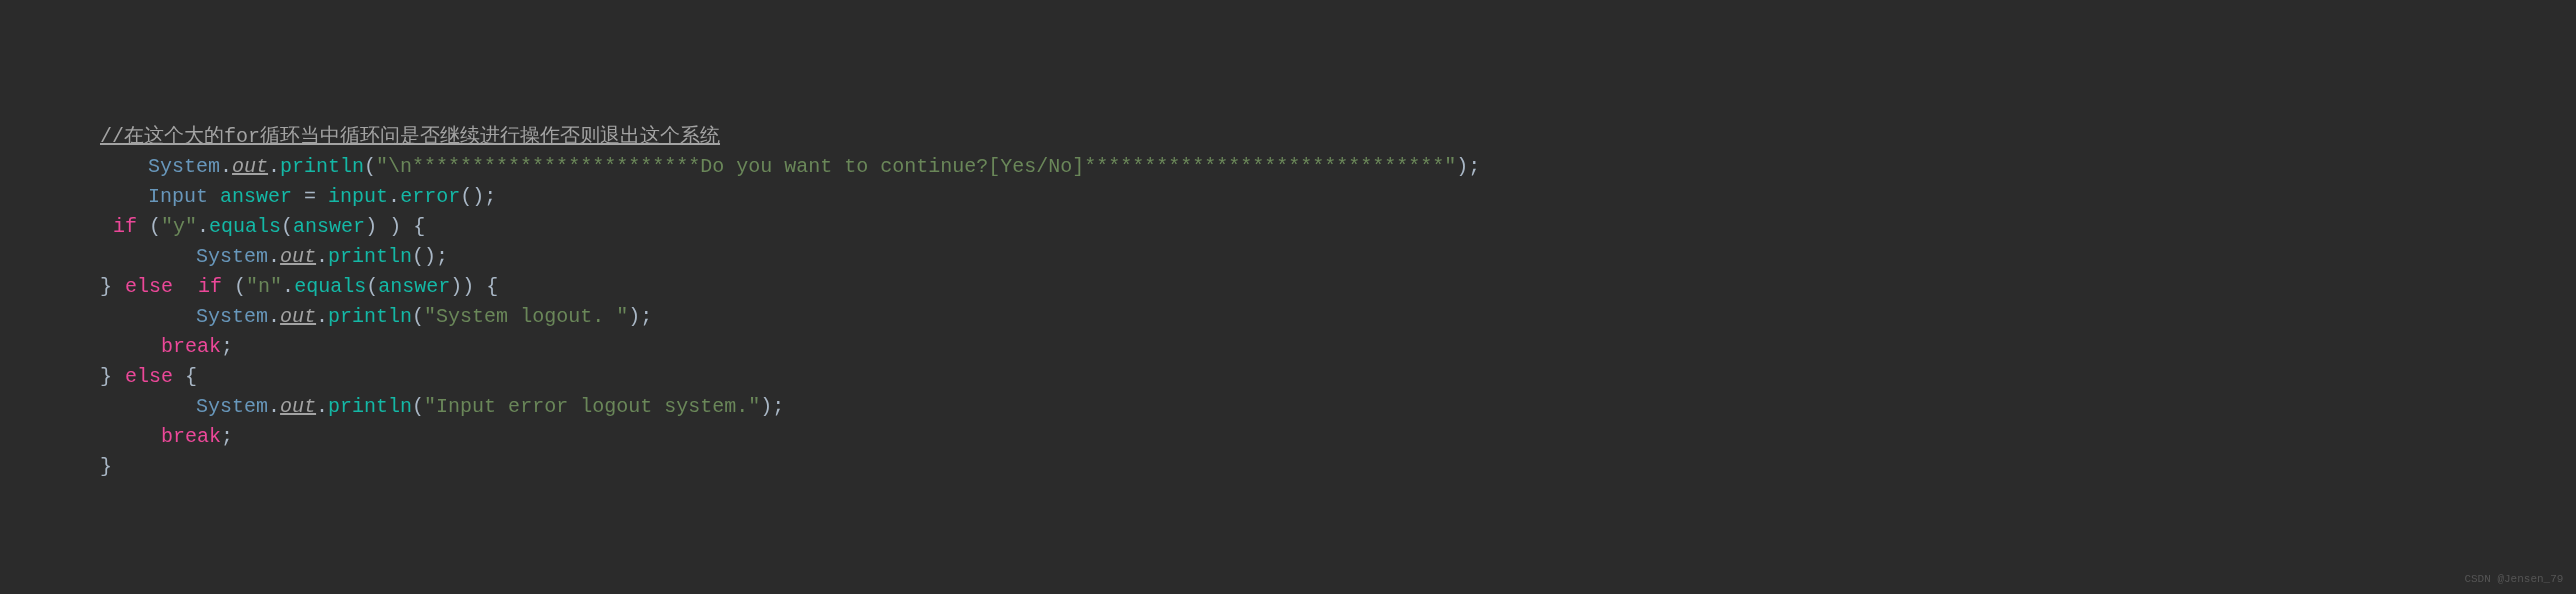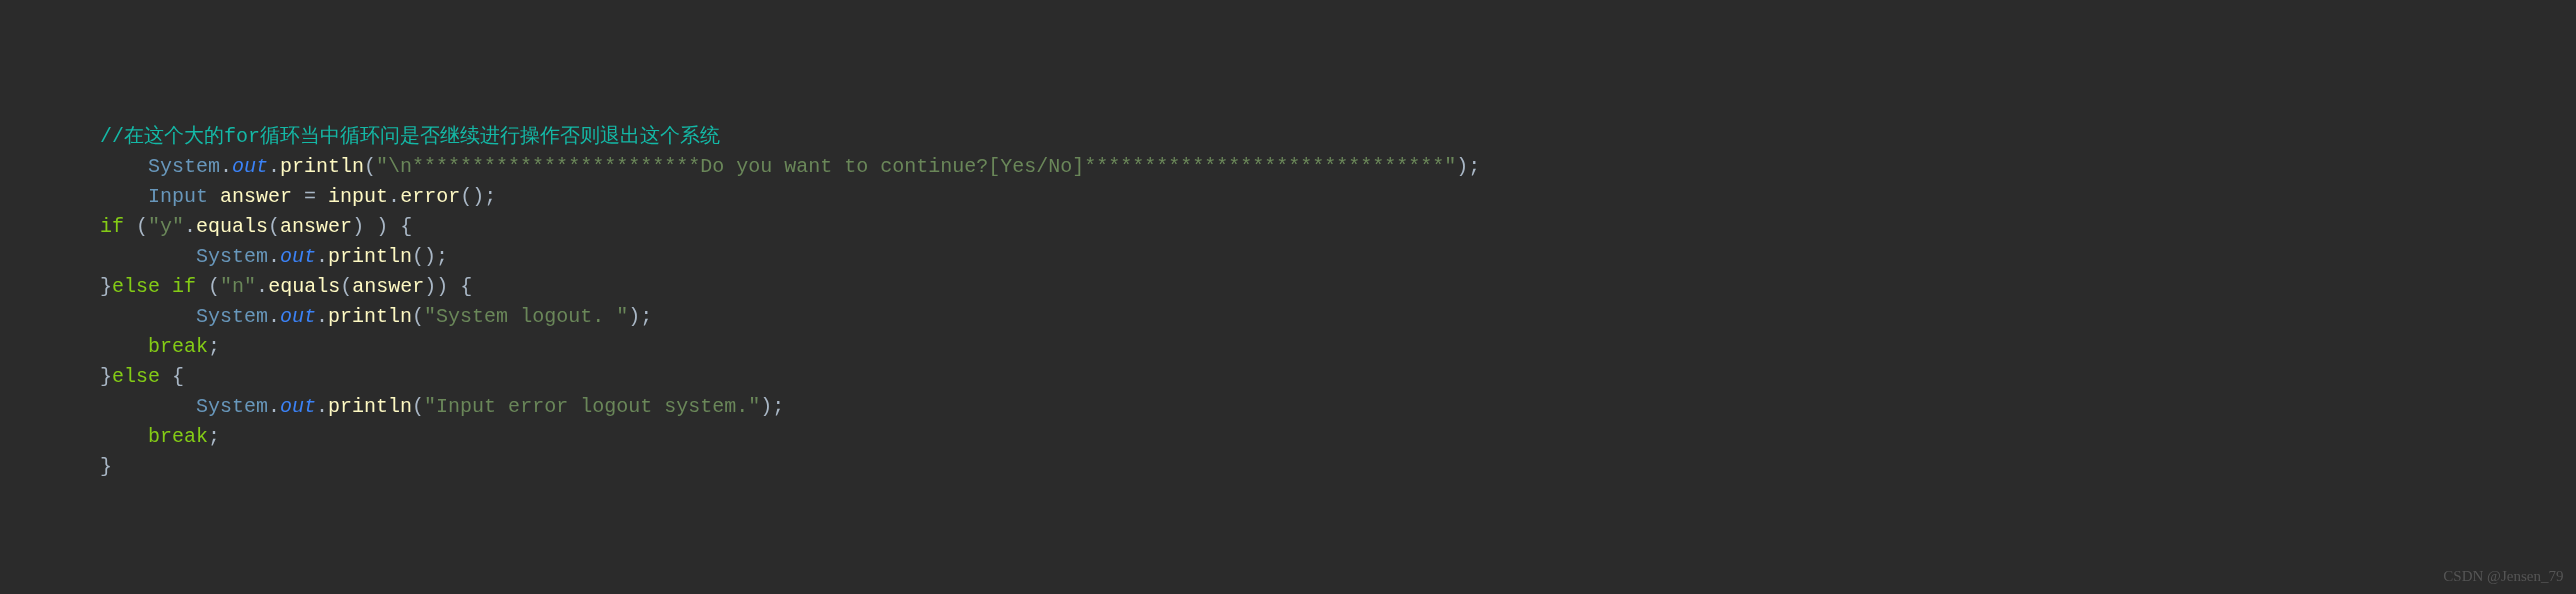--- a/index.html
+++ b/index.html
@@ -14,35 +14,35 @@
       line-height: 1.5;
       color: #a9b7c6;
       padding: 0;
       white-space: pre;
       overflow-x: auto;
     }
     .code-container {
       padding-left: 100px;
       padding-top: 1.7px;
     }
-    .comment { color: #14b8a6; }
-    .keyword { color: #84cc16; }
+    .comment { color: #a3a3a3; text-decoration: underline; }
+    .keyword { color: #ec4899; margin-left: 13px; }
     .type { color: #6897bb; margin-left: 48px; }
-    .static-field { color: #3b82f6; font-style: italic; }
+    .static-field { color: #a3a3a3; font-style: italic; text-decoration: underline; }
     .string { color: #6a8759; }
     .paren { color: #a9b7c6; }
     .operator { color: #a9b7c6; }
-    .identifier { color: #fef9c3; }
+    .identifier { color: #14b8a6; }
     .watermark {
       position: fixed;
       bottom: 6.7px;
       right: 12.6px;
-      font-size: 15px;
+      font-size: 11px;
       color: #555;
-      font-family: Liberation Serif, serif;
+      font-family: Liberation Mono, monospace;
     }
   </style>
 </head>
 <body>
 
 
 
 <div class="code-container"><span><span class="comment">//在这个大的for循环当中循环问是否继续进行操作否则退出这个系统</span></span>
 <span><span class="type">System</span><span class="operator">.</span><span class="static-field">out</span><span class="operator">.</span><span class="identifier">println</span><span class="paren">(</span><span class="string">"\n************************Do you want to continue?[Yes/No]******************************"</span><span class="paren">)</span><span class="operator">;</span></span>
 <span><span class="type">Input</span><span> </span><span class="identifier">answer</span><span> </span><span class="operator">=</span><span> </span><span class="identifier">input</span><span class="operator">.</span><span class="identifier">error</span><span class="paren">()</span><span class="operator">;</span></span>

